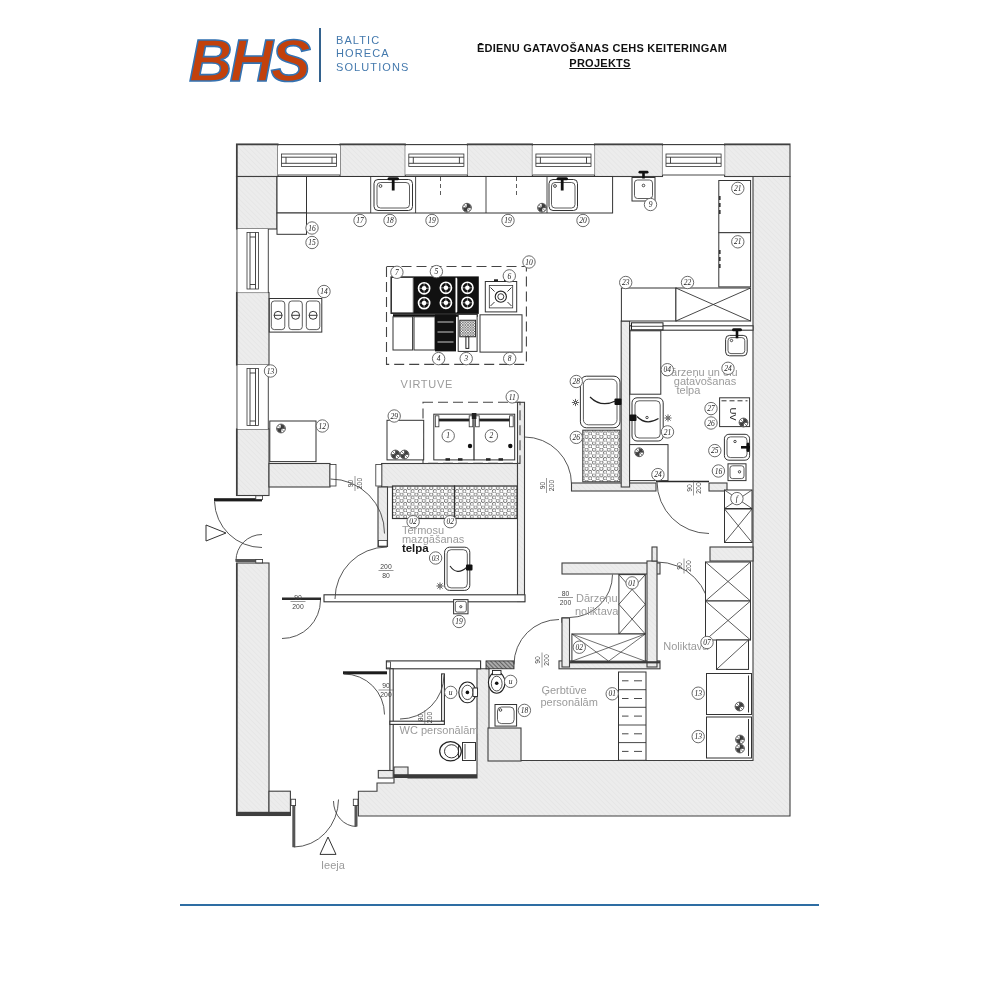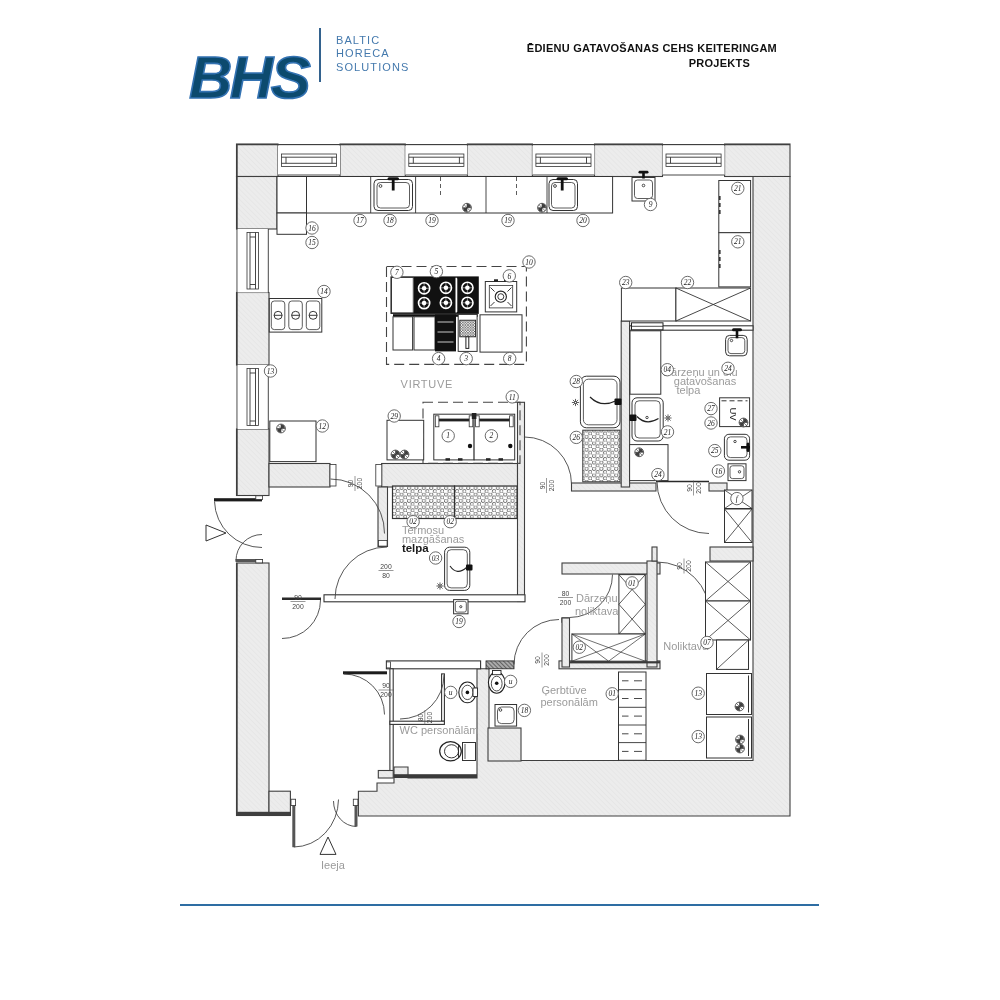--- a/index.html
+++ b/index.html
@@ -1,21 +1,21 @@
 <!DOCTYPE html>
 <html><head>
 <meta charset="utf-8">
 <style>
   html,body{margin:0;padding:0;width:1000px;height:1000px;background:#fff;overflow:hidden;}
   .abs{position:absolute;}
-  .logo-bhs{left:189px;top:43px;font:bold italic 60px "Liberation Sans",sans-serif;color:#0c4a6e;letter-spacing:-2.5px;-webkit-text-stroke:1.6px #3372b2;}
+  .logo-bhs{left:189px;top:26px;font:bold italic 60px "Liberation Sans",sans-serif;color:#c2410c;letter-spacing:-2.5px;-webkit-text-stroke:1.6px #3372b2;}
   .logo-div{left:318.5px;top:28px;width:2.2px;height:54px;background:#33628e;}
   .logo-txt{left:336px;top:33.5px;font:11px "Liberation Sans",sans-serif;color:#4479ad;letter-spacing:1.1px;line-height:13.8px;}
-  .title1{left:477px;top:41.5px;width:300px;text-align:right;font:bold 11px "Liberation Sans",sans-serif;color:#111;letter-spacing:0.25px;}
-  .title2{left:450px;top:56.5px;width:300px;text-align:right;font:bold 11px "Liberation Sans",sans-serif;color:#111;letter-spacing:0.25px;}
+  .title1{left:452px;top:41.5px;width:300px;text-align:center;font:bold 11px "Liberation Sans",sans-serif;color:#111;letter-spacing:0.25px;}
+  .title2{left:450px;top:56.5px;width:300px;text-align:center;font:bold 11px "Liberation Sans",sans-serif;color:#111;letter-spacing:0.25px;text-decoration:underline;}
   .footer{left:179.5px;top:903.5px;width:639px;height:2.4px;background:#2e6da3;}
   svg text{font-family:"Liberation Sans",sans-serif;}
   .rm{fill:#9b9b9b;font-size:11px;}
   .lbl circle{fill:#fff;stroke:#5a5a5a;stroke-width:0.9;}
   .lbl text{font:italic 7.5px "Liberation Serif",serif;fill:#222;text-anchor:middle;}
   .dim text{font-size:6.8px;fill:#444;text-anchor:middle;}
   .dim line{stroke:#555;stroke-width:0.6;}
   .w{fill:url(#wh);stroke:#3f3f3f;stroke-width:1.1;}
   .wt{fill:#fff;stroke:#333;stroke-width:1.1;}
   .f{fill:#fff;stroke:#333;stroke-width:1;}

